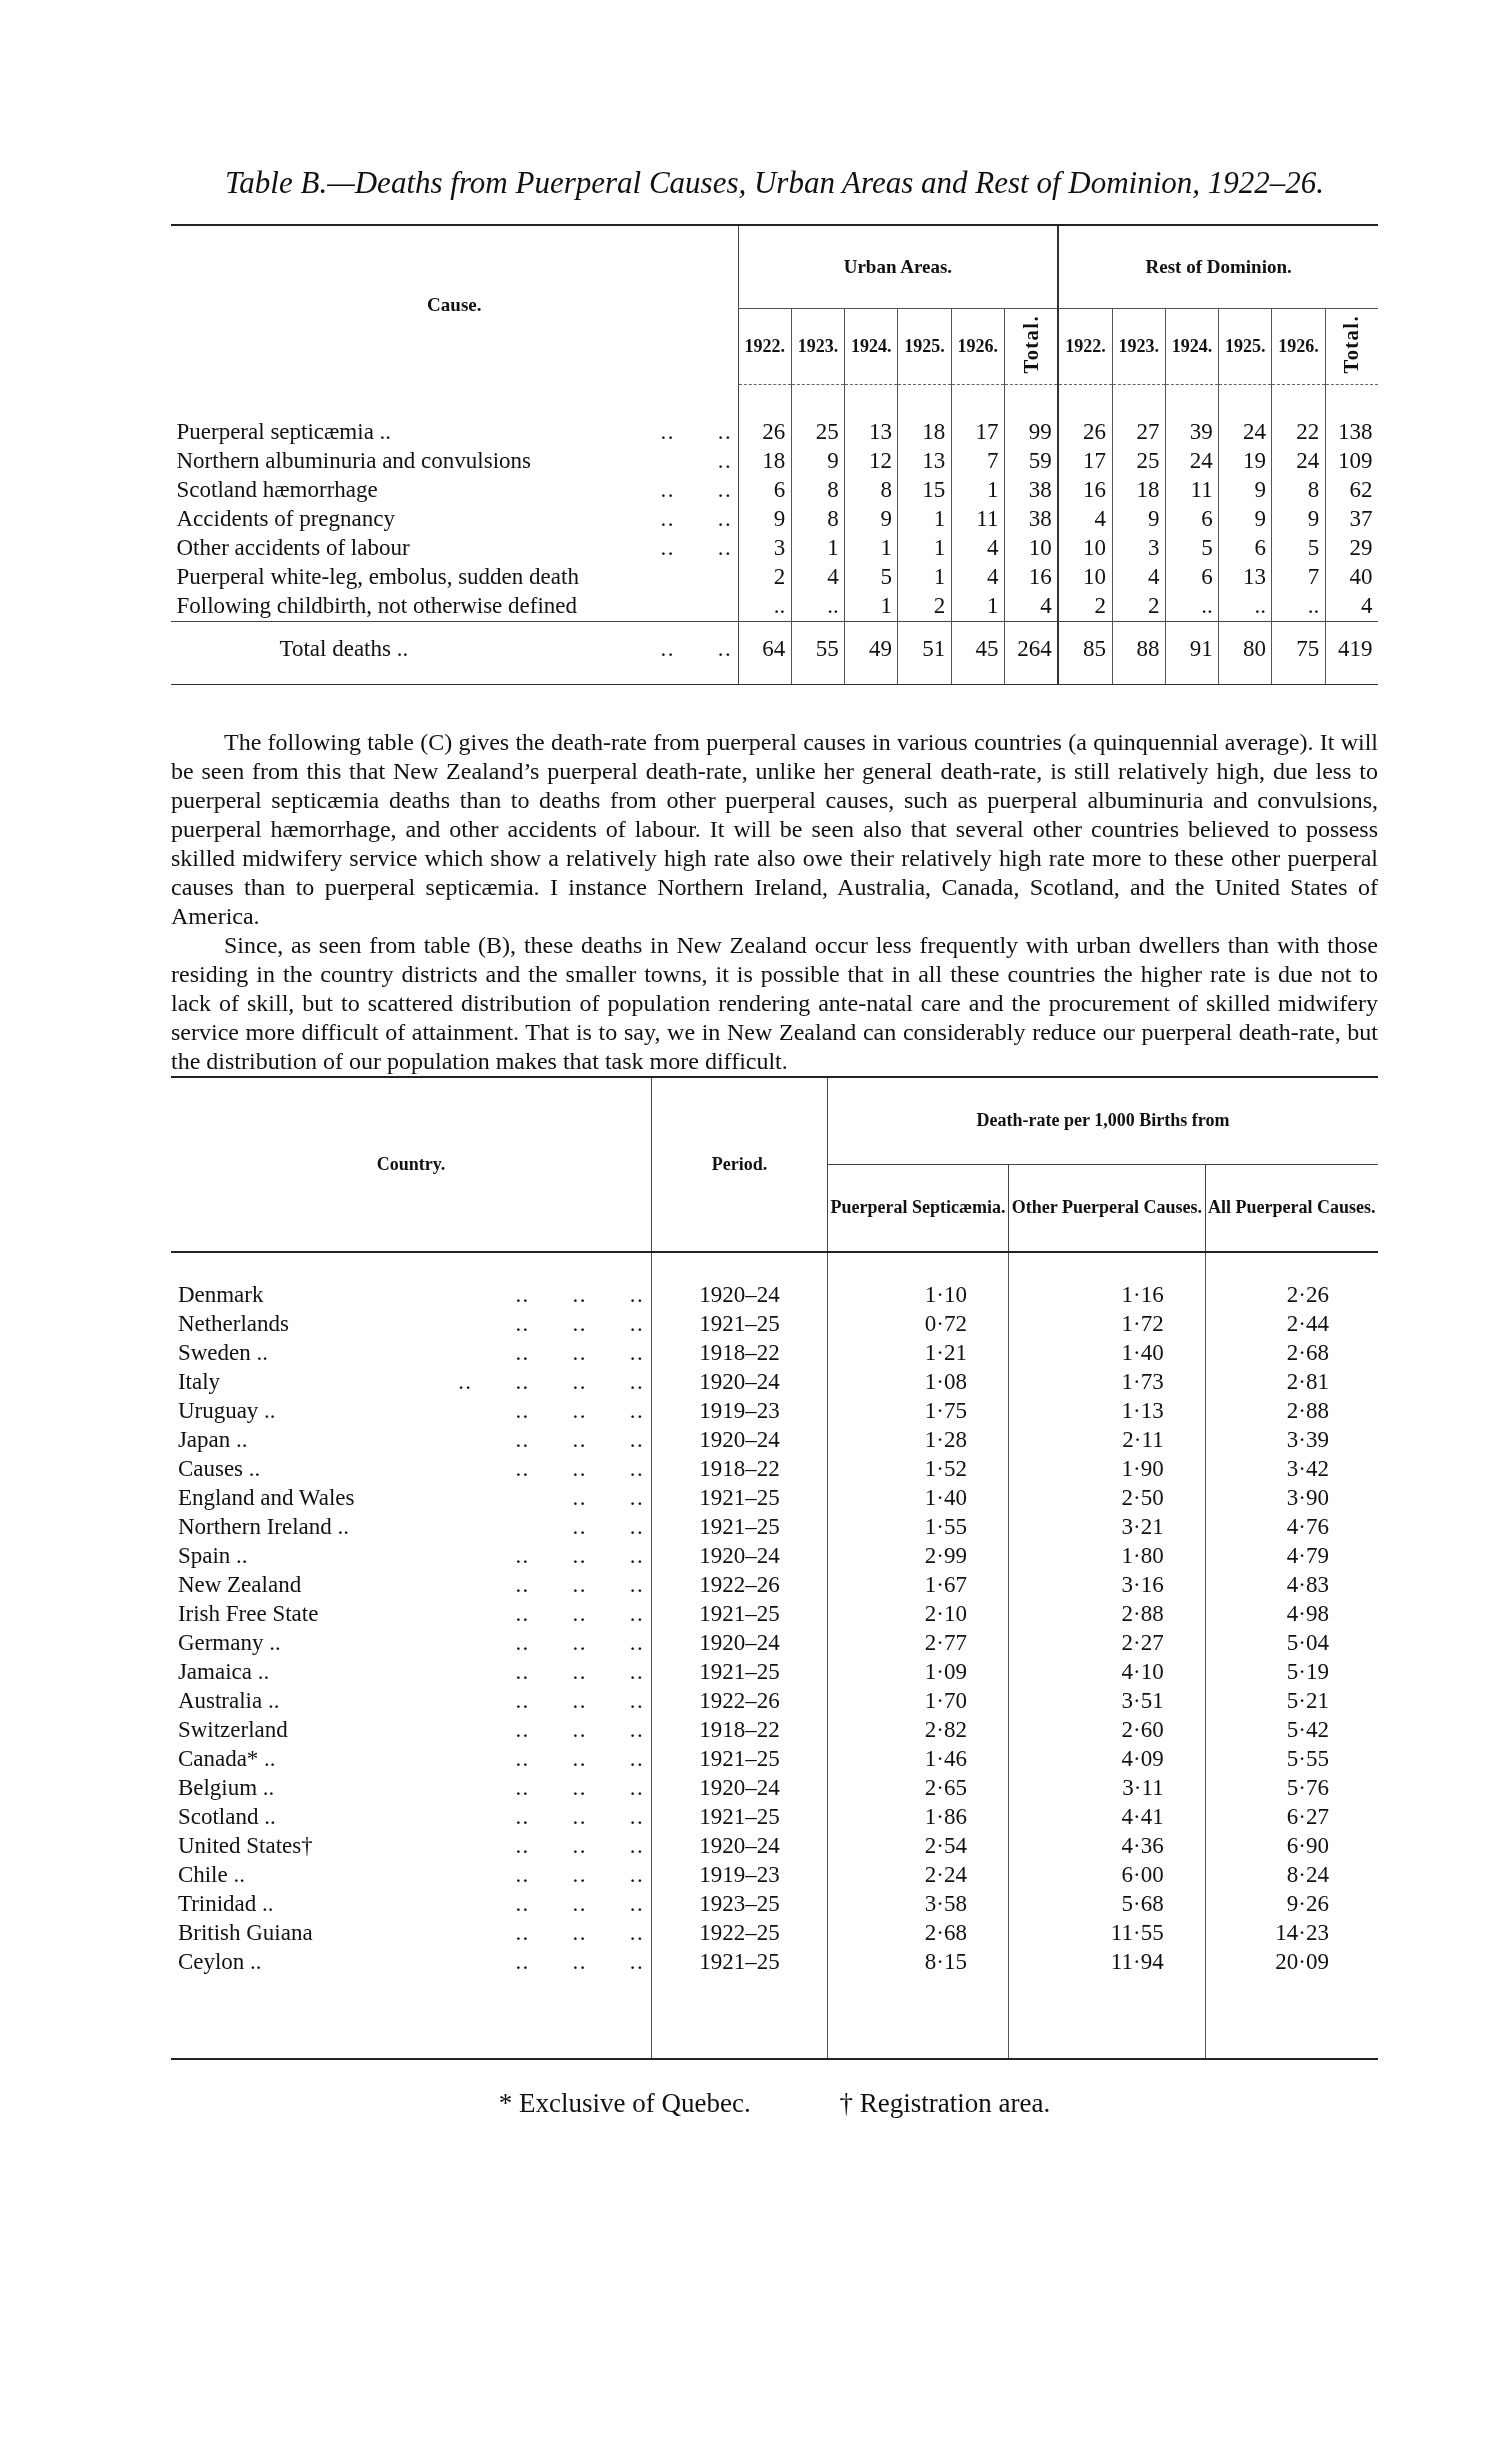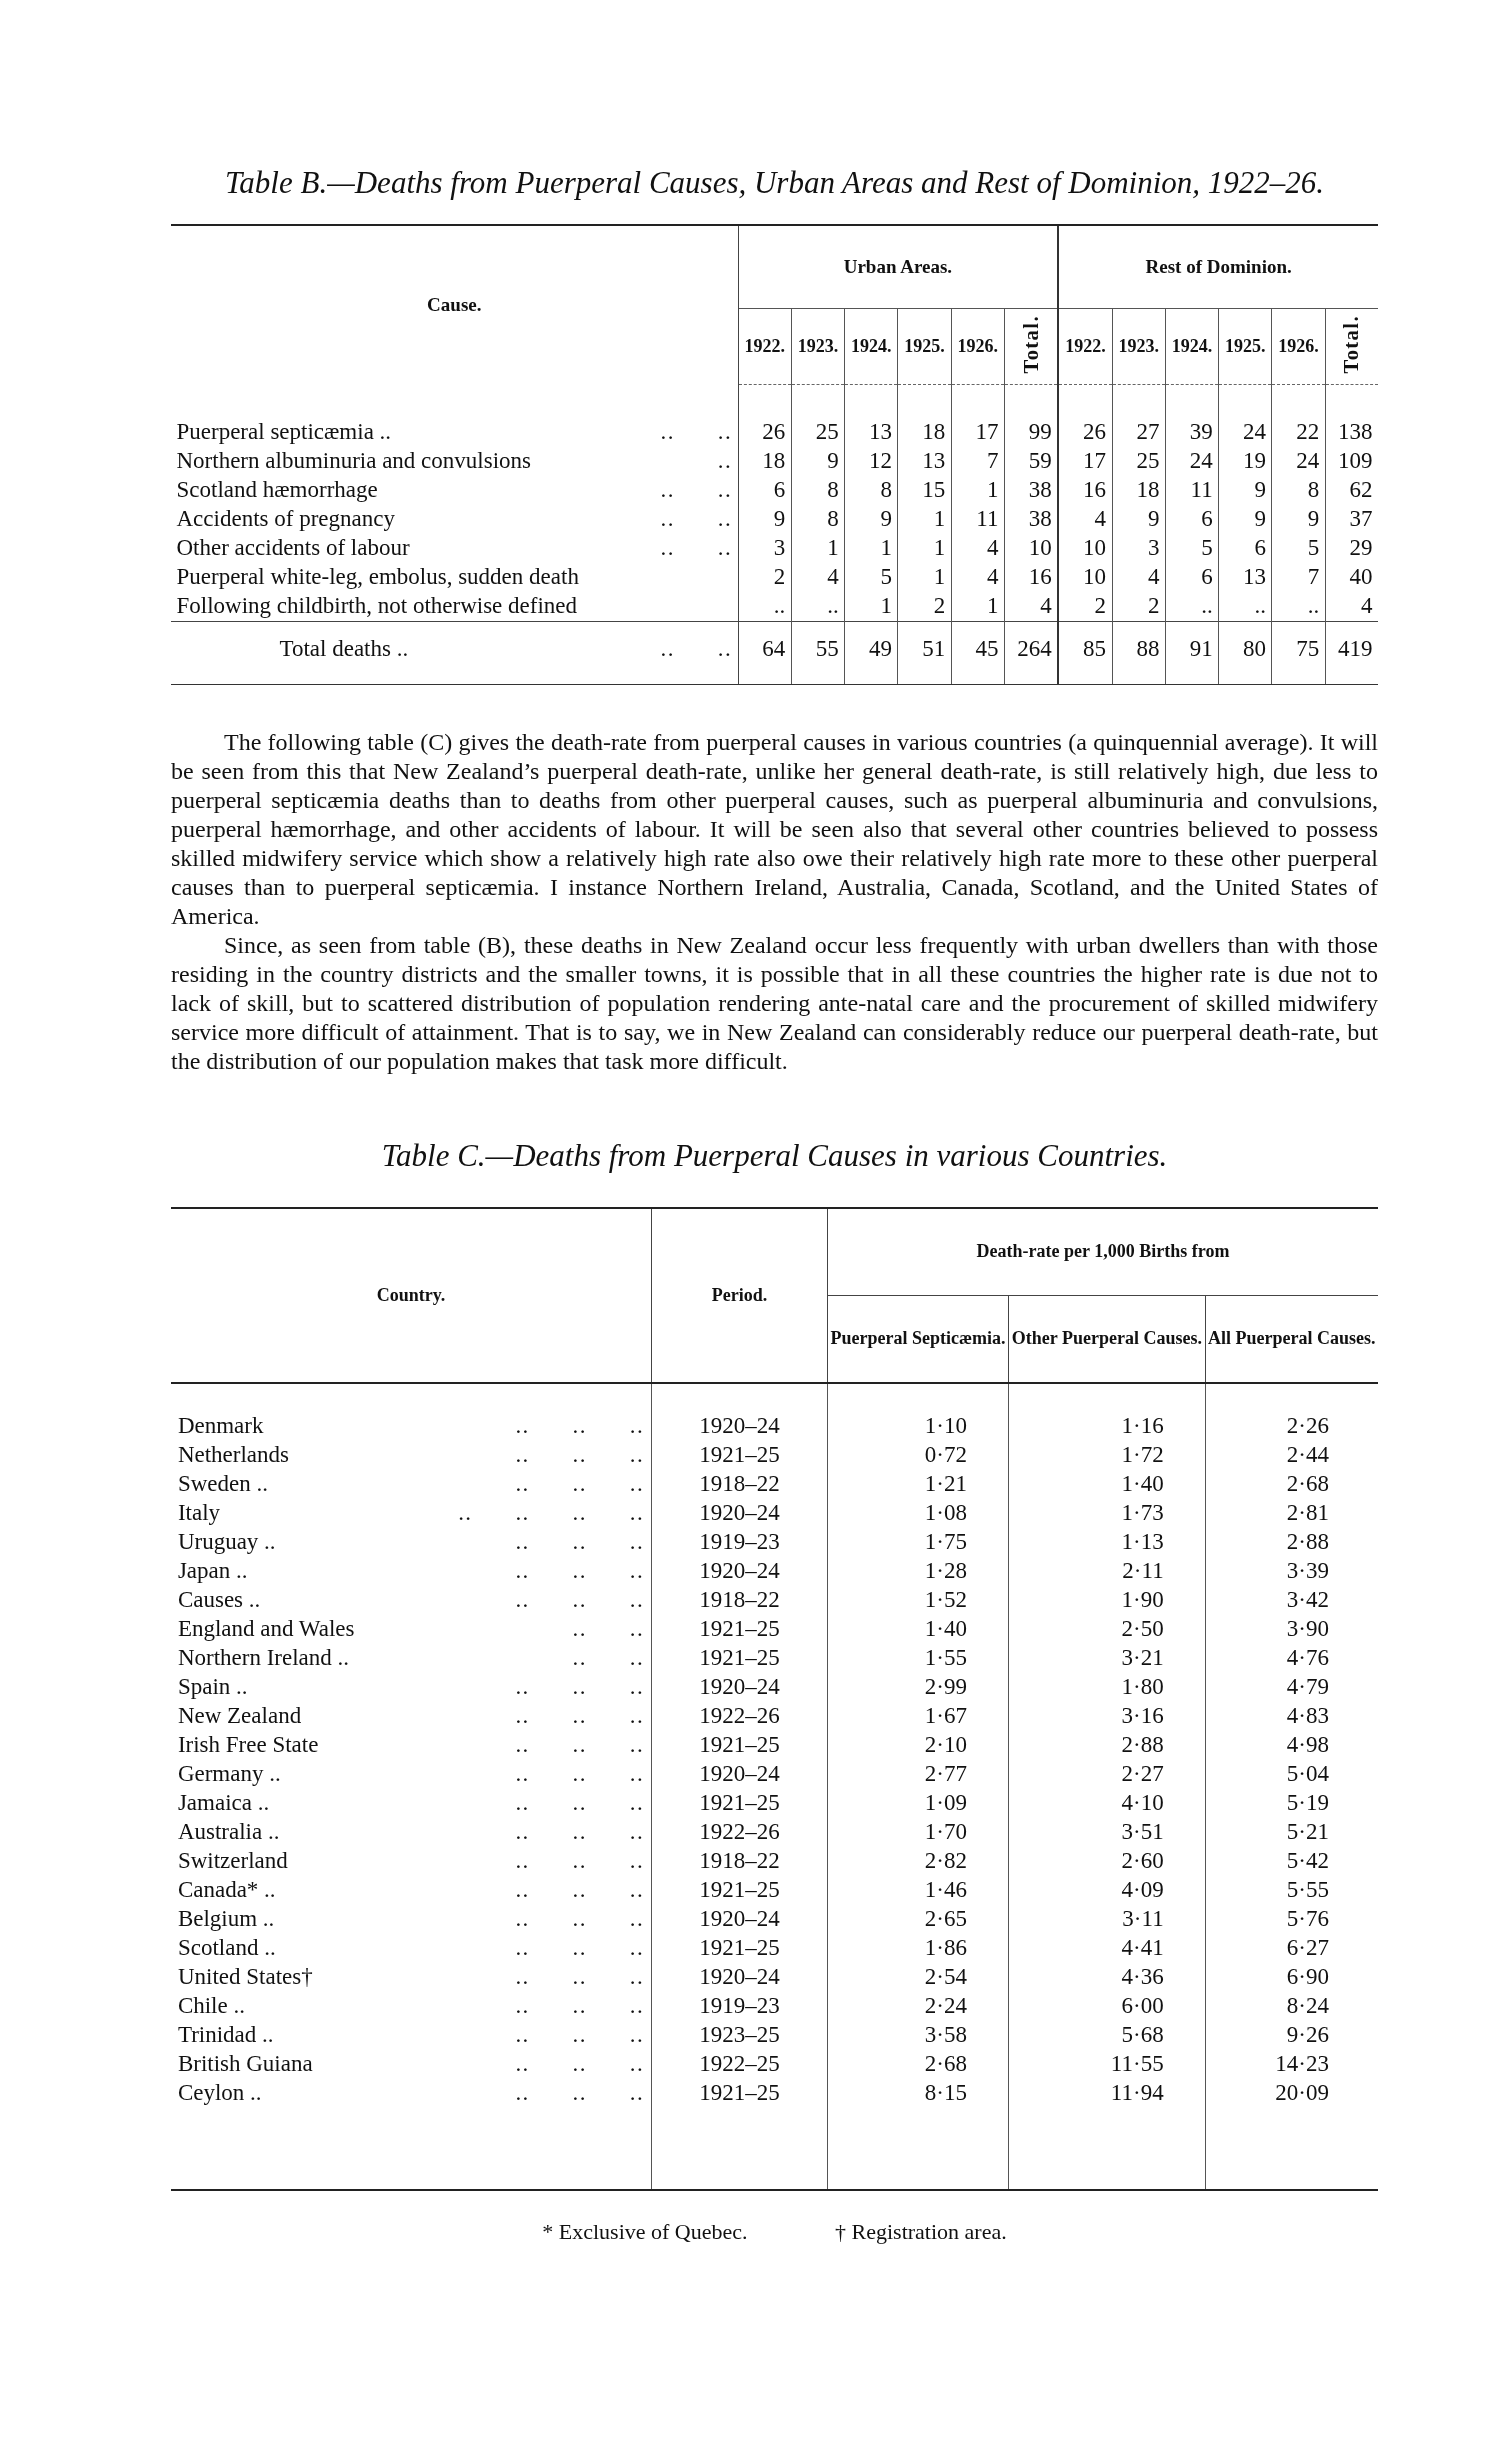--- a/index.html
+++ b/index.html
@@ -43,21 +43,21 @@
   #tableC .sub-h.last { border-right: none; }
   #tableC thead { border-bottom: 2.1px solid #222; }
   #tableC td { line-height: 29px; padding: 0 6.9px; }
   #tableC tbody tr:first-child td { padding-top: 27.4px; }
   #tableC td.country { white-space: nowrap; border-right: 0.7px solid #555; position: relative; }
   #tableC td.period { text-align: center; border-right: 0.7px solid #555; }
   #tableC td.r1, #tableC td.r2 { text-align: right; padding-right: 41px; border-right: 0.7px solid #555; }
   #tableC td.r3 { text-align: right; padding-right: 49px; }
   #tableC tr.spacer td { height: 82px; }
   #tableC tbody { border-bottom: 2.1px solid #222; }
-  .footnotes { margin-top: 27.4px; text-align: center; font-family: "Liberation Serif", serif; font-size: 22px; }
+  .footnotes { margin-top: 27.4px; text-align: center; font-family: "Liberation Serif", serif; font-size: 27px; }
   .footnotes span { margin: 0 41px; }
 </style>
 </head>
 <body>
 
 <div class="page">
 
 
   <div class="title title-b">Table B.—Deaths from Puerperal Causes, Urban Areas and Rest of Dominion, 1922–26.</div>
   <div class="rule-top"></div>
@@ -207,21 +207,20 @@
         </tr>
       </tbody>
   </table>
   <div class="rule-bottom"></div>
 
   <div class="paras">
     <p class="para">The following table (C) gives the death-rate from puerperal causes in various countries (a quinquennial average). It will be seen from this that New Zealand’s puerperal death-rate, unlike her general death-rate, is still relatively high, due less to puerperal septicæmia deaths than to deaths from other puerperal causes, such as puerperal albuminuria and convulsions, puerperal hæmorrhage, and other accidents of labour. It will be seen also that several other countries believed to possess skilled midwifery service which show a relatively high rate also owe their relatively high rate more to these other puerperal causes than to puerperal septicæmia. I instance Northern Ireland, Australia, Canada, Scotland, and the United States of America.</p>
     <p class="para">Since, as seen from table (B), these deaths in New Zealand occur less frequently with urban dwellers than with those residing in the country districts and the smaller towns, it is possible that in all these countries the higher rate is due not to lack of skill, but to scattered distribution of population rendering ante-natal care and the procurement of skilled midwifery service more difficult of attainment. That is to say, we in New Zealand can considerably reduce our puerperal death-rate, but the distribution of our population makes that task more difficult.</p>
   </div>
 
-  <div class="title title-c">Table C.—Deaths from Puerperal Causes in various Countries.</div>
   <div class="rule-top"></div>
 
   <table id="tableC">
     <thead>
       <tr>
         <th class="country-h" rowspan="2">Country.</th>
         <th class="period-h" rowspan="2">Period.</th>
         <th class="rate-grp" colspan="3">Death-rate per 1,000 Births from</th>
       </tr>
       <tr>

